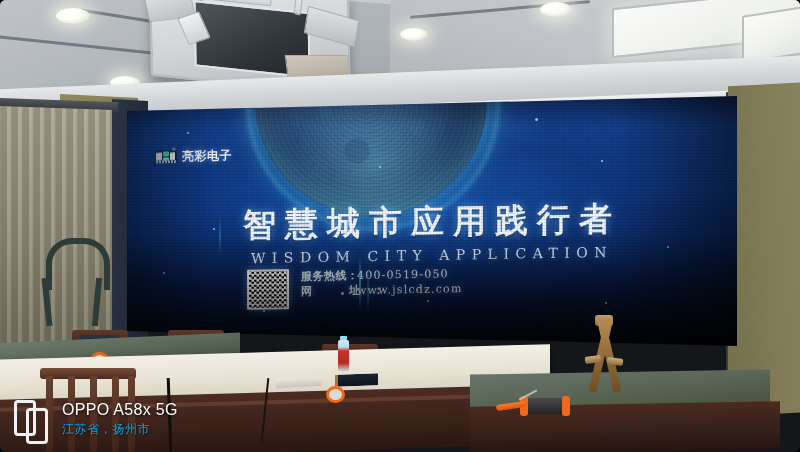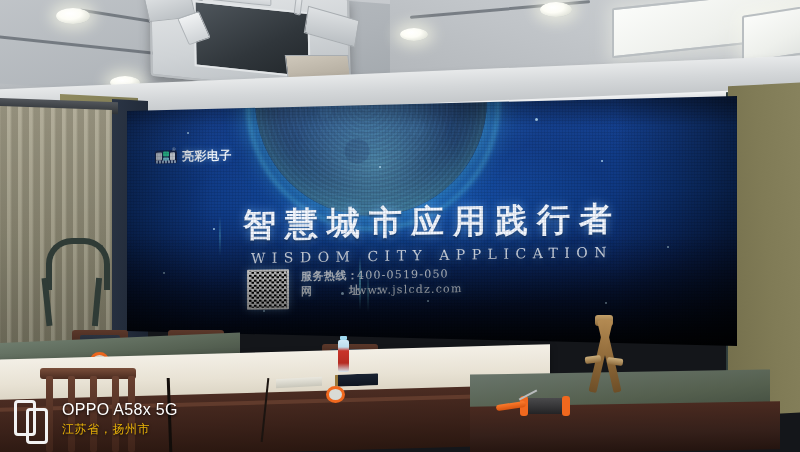--- a/index.html
+++ b/index.html
@@ -3,20 +3,21 @@
 <meta charset="utf-8">
 <style>
   html,body{margin:0;padding:0;background:#000;}
   body{font-family:"Liberation Sans","DejaVu Sans",sans-serif;}
 
   #scene{
     position:relative;
     width:800px;height:452px;
     overflow:hidden;
     background:#14161a;
+    border-radius:6px;
   }
 
   
   .ceiling{
     position:absolute;left:0;top:0;width:800px;height:122px;
     background:linear-gradient(178deg,#c9ccd0 0%,#bfc3c7 40%,#b0b4b8 75%,#9ba0a4 100%);
   }
   .ceil-plane-l{
     position:absolute;left:-20px;top:-10px;width:460px;height:110px;
     background:linear-gradient(160deg,#c4c8cc,#aeb3b8 60%,#9aa0a5);
@@ -395,21 +396,21 @@
     border:3px solid #f2f2f2;border-radius:4px;
   }
   .wm-logo .r2{
     position:absolute;left:12px;top:8px;width:16px;height:30px;
     border:3px solid #f2f2f2;border-radius:4px;
   }
   .wm-text .line1{
     color:#fff;font-size:16px;font-weight:400;letter-spacing:.3px;line-height:20px;
   }
   .wm-text .line2{
-    color:#eab308;font-size:12px;line-height:18px;letter-spacing:.6px;
+    color:#0ea5e9;font-size:12px;line-height:18px;letter-spacing:.6px;
     font-family:"DejaVu Sans","Liberation Sans",sans-serif;
   }
 </style>
 </head>
 <body>
 
 <div id="scene">
 
   <div class="ceiling">
     <div class="ceil-plane-l"></div>

